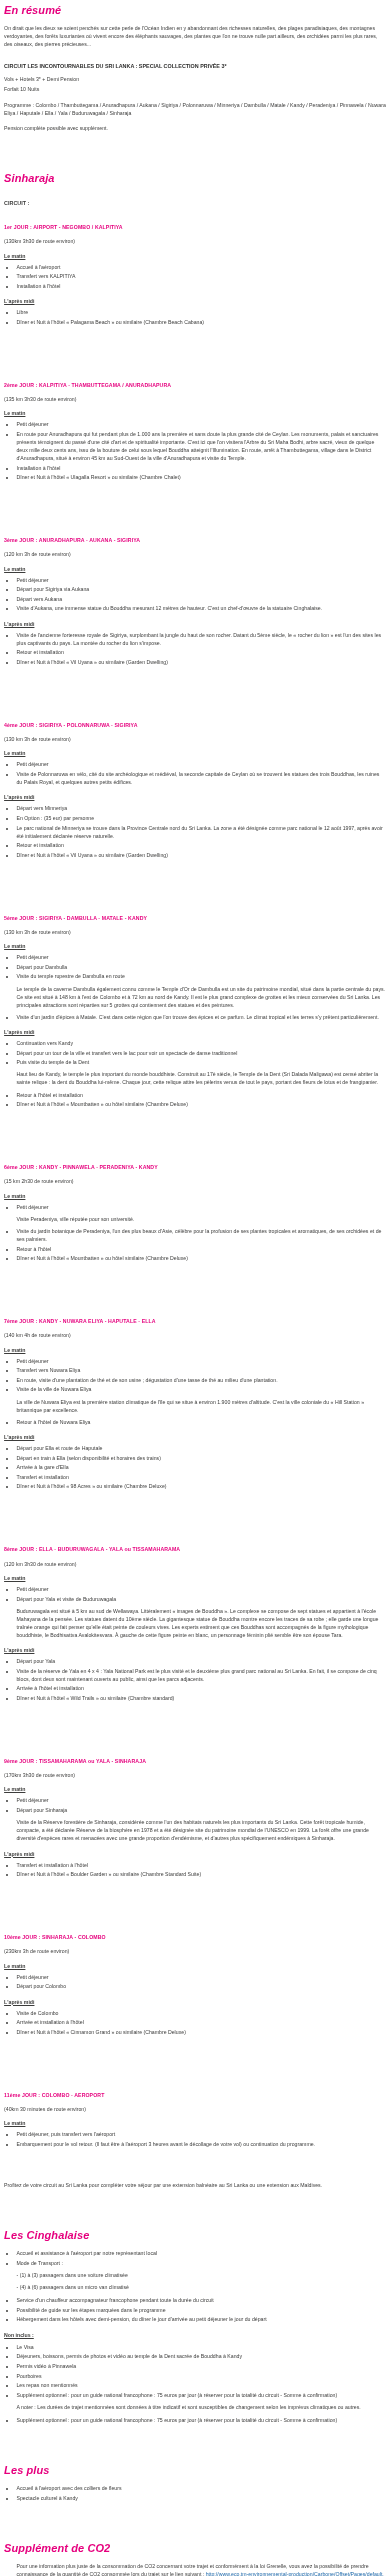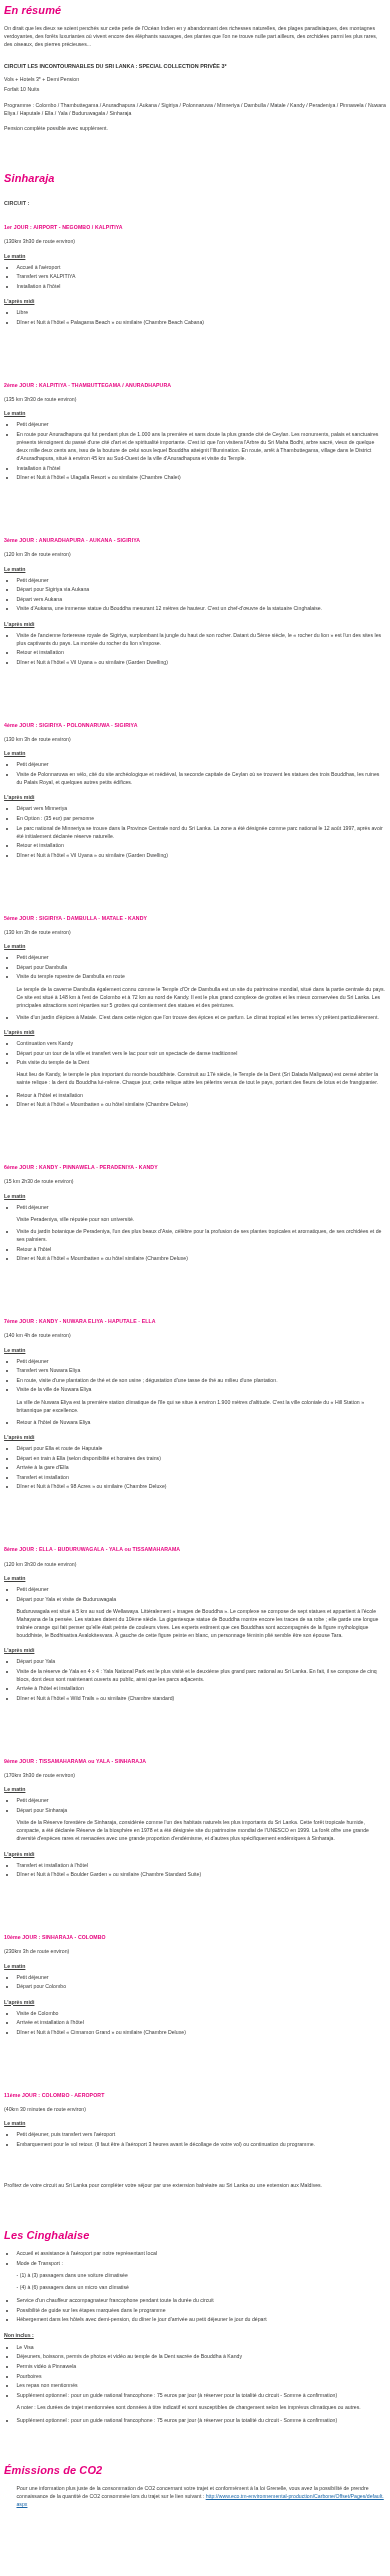--- a/index.html
+++ b/index.html
@@ -306,19 +306,26 @@
           <li class="bullet-item">Pourboires</li>
           <li class="bullet-item">Les repas non mentionnés</li>
           <li class="bullet-item">Supplément optionnel : pour un guide national francophone : 75 euros par jour (à réserver pour la totalité du circuit - Somme à confirmation)</li>
         </ul>
         <p class="para section-para">A noter : Les durées de trajet mentionnées sont données à titre indicatif et sont susceptibles de changement selon les imprévus climatiques ou autres.</p>
         <ul class="bullets">
           <li class="bullet-item">Supplément optionnel : pour un guide national francophone : 75 euros par jour (à réserver pour la totalité du circuit - Somme à confirmation)</li>
         </ul>
       </section>
       <section class="info-section">
-        <h2 class="big-heading">Émissions de CO2</h2>
+        <h2 class="big-heading">Les plus</h2>
+        <ul class="bullets">
+          <li class="bullet-item">Accueil à l'aéroport avec des colliers de fleurs</li>
+          <li class="bullet-item">Spectacle culturel à Kandy</li>
+        </ul>
+      </section>
+      <section class="info-section">
+        <h2 class="big-heading">Supplément de CO2</h2>
         <p class="para section-para">Pour une information plus juste de la consommation de CO2 concernant votre trajet et conformément à la loi Grenelle, vous avez la possibilité de prendre connaissance de la quantité de CO2 consommée lors du trajet sur le lien suivant : <span class="link">http://www.eco.tm-environnemental-production/Carbone/Offset/Pages/default.aspx</span></p>
       </section>
     </div>
 
 </div>
 
 
 </body></html>

